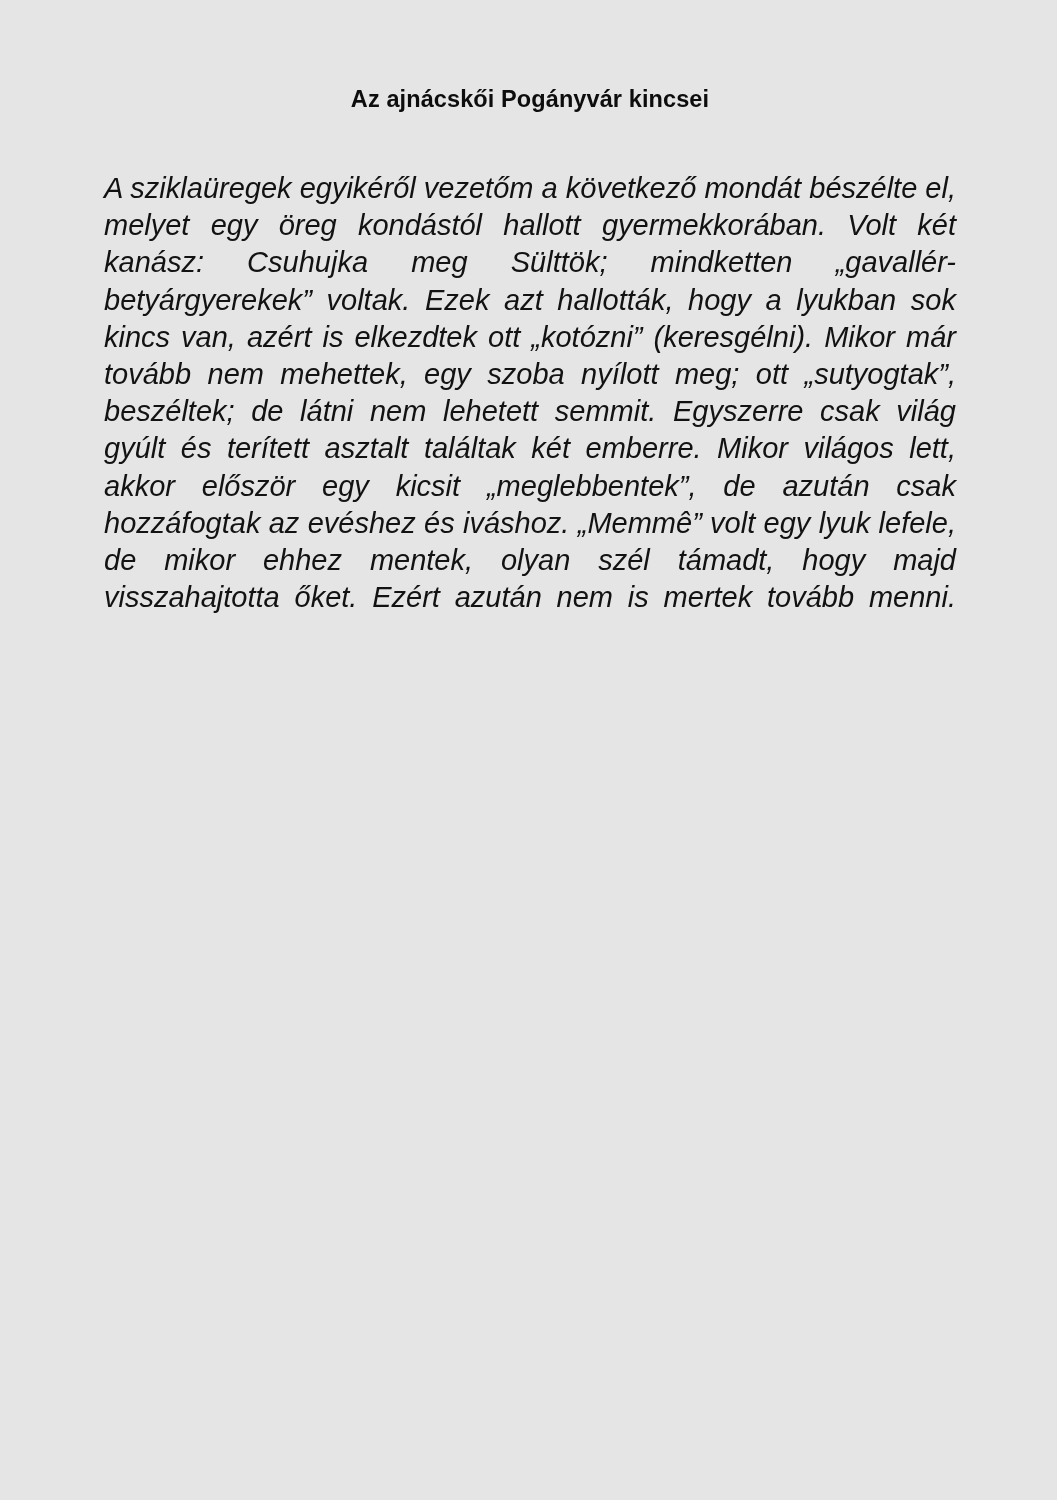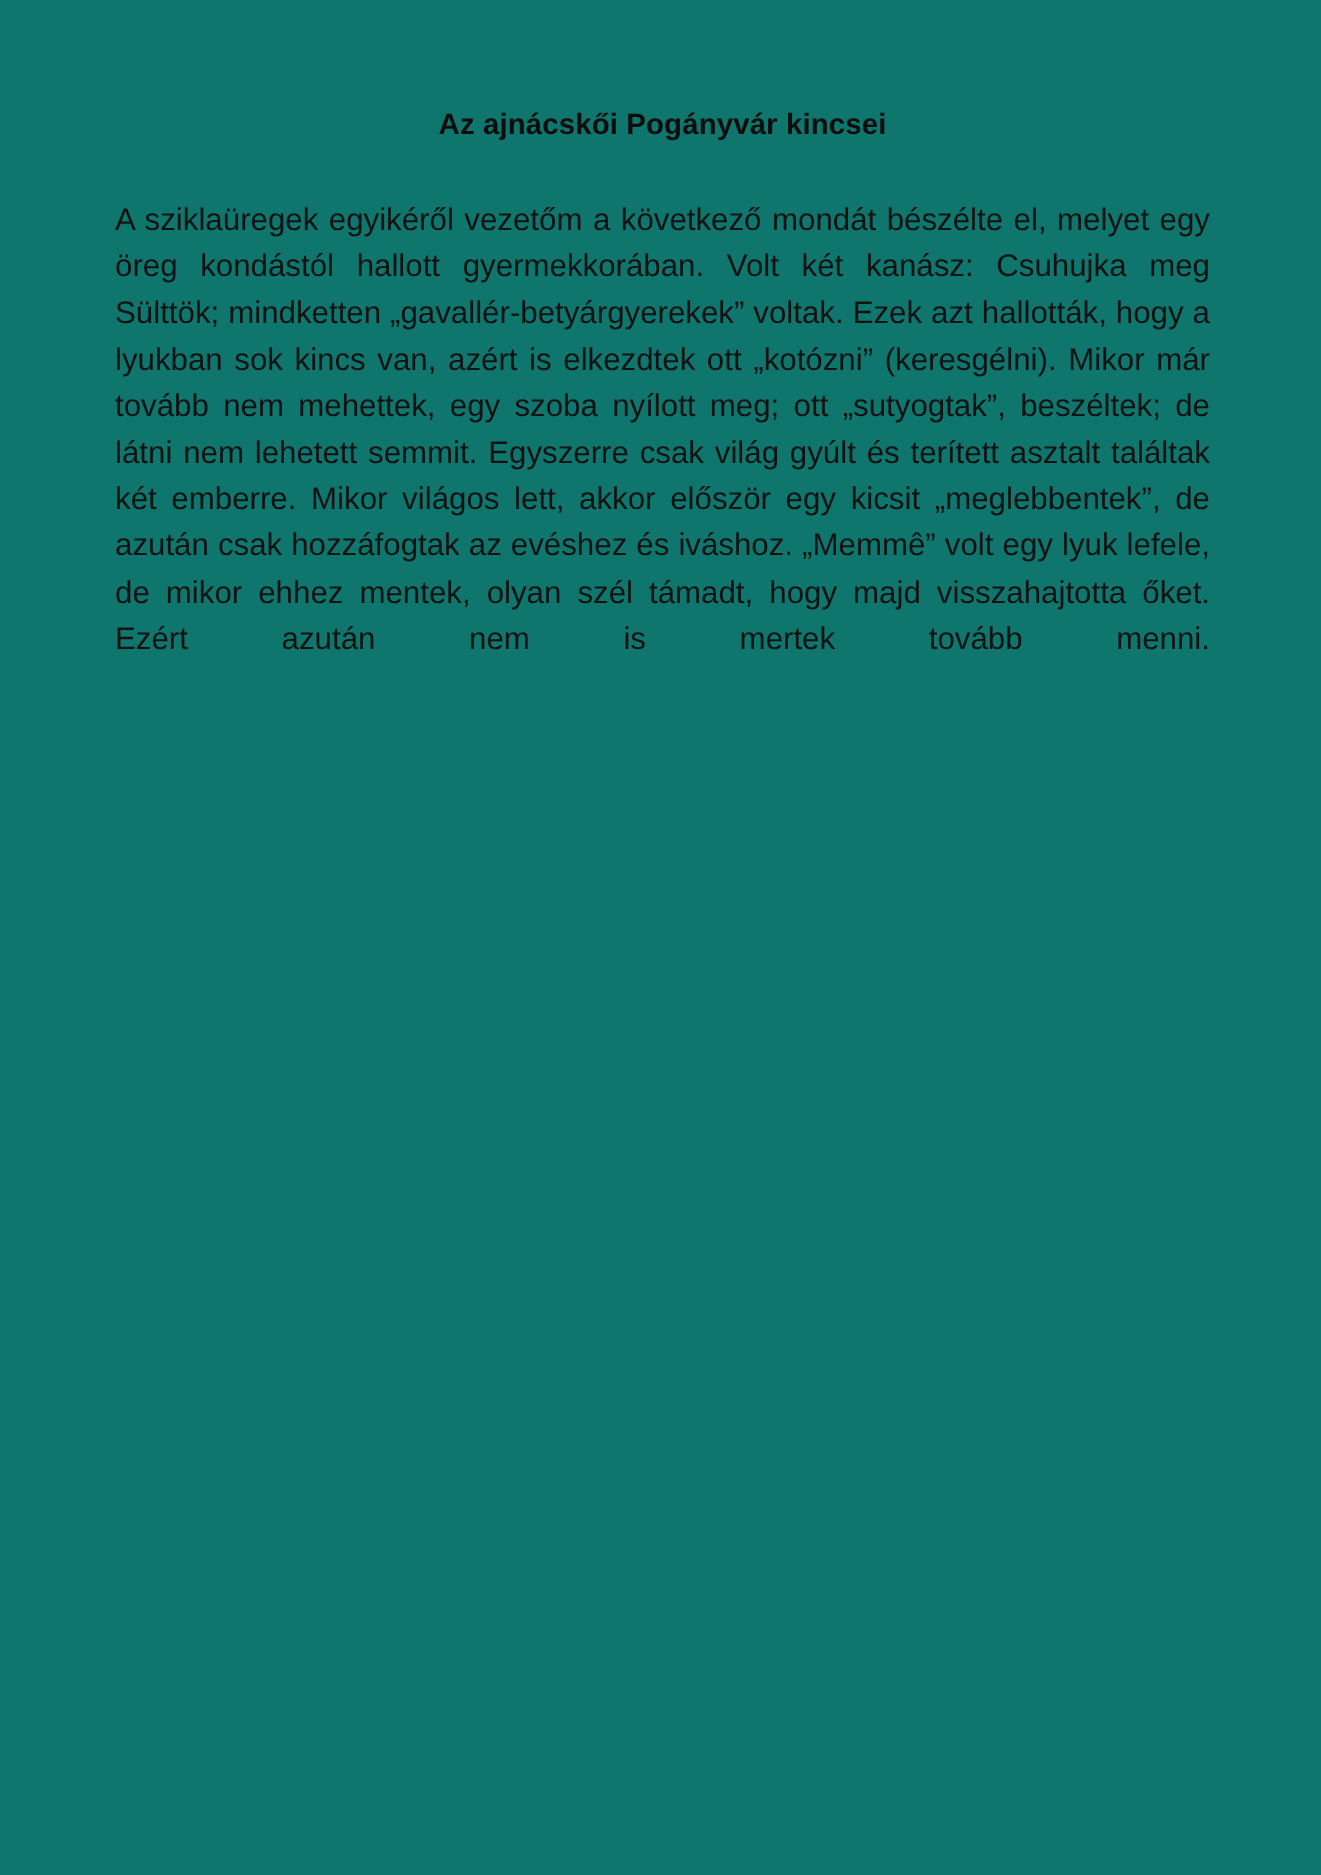--- a/index.html
+++ b/index.html
@@ -14,21 +14,21 @@
     font-family: "Liberation Sans", "DejaVu Sans", sans-serif;
     color: #0d0d0d;
     -webkit-font-smoothing: antialiased;
     overflow: hidden;
   }
 
   .page {
     position: relative;
     width: 1057px;
     height: 1500px;
-    background: #0f766e;
+    background: #e5e5e5;
     box-sizing: border-box;
   }
 
   .content {
     position: absolute;
     left: 92px;
     top: 84px;
     width: 876px;
   }
 
@@ -41,29 +41,30 @@
     margin: 0;
     padding: 0;
     color: #0d0d0d;
   }
 
   .title-gap {
     height: 44px;
   }
 
   .body-paragraph {
-    font-size: 25px;
+    font-size: 29px;
     line-height: 37.2px;
     text-align: justify;
     text-justify: inter-word;
-    margin: 0;
+    margin: 12px;
     padding: 0;
     color: #121212;
     hyphens: none;
     word-spacing: 0px;
+    font-style: italic;
   }
 
   .body-paragraph::after {
     content: "";
     display: inline-block;
     width: 100%;
   }
 </style>
 </head>
 <body>

